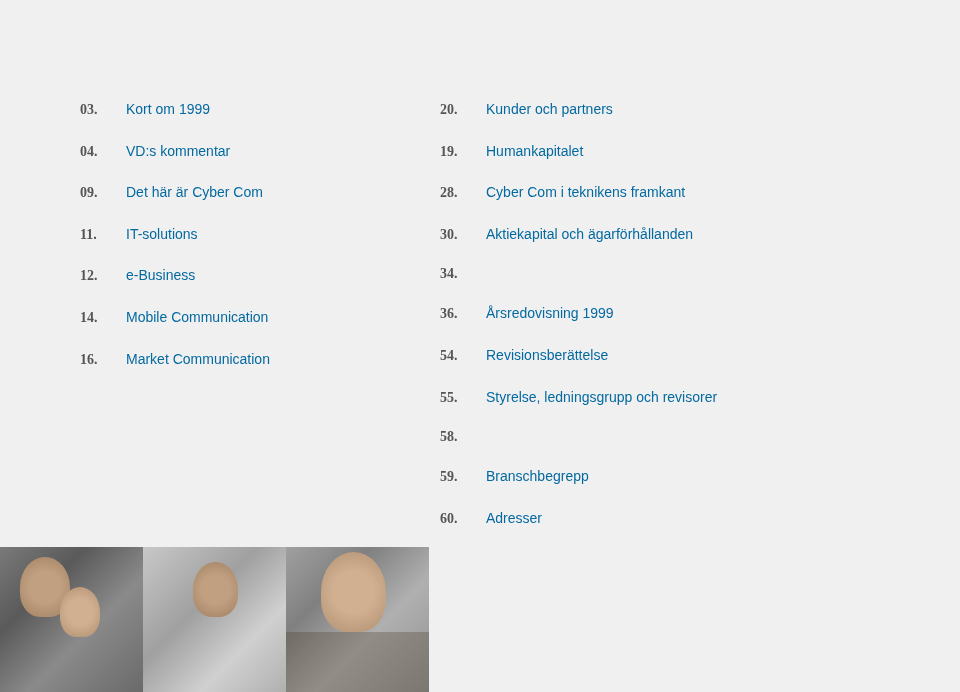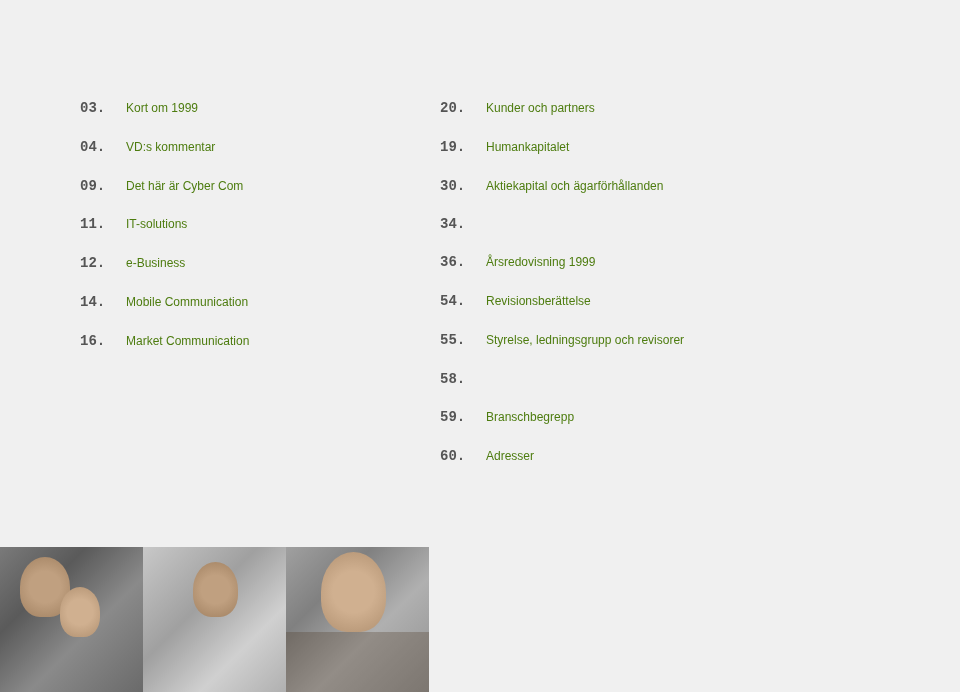--- a/index.html
+++ b/index.html
@@ -64,26 +64,26 @@
       align-items: baseline;
       margin-bottom: 22px;
       gap: 0;
     }
 
     .item-number {
       font-size: 14px;
       font-weight: 700;
       color: #555;
       min-width: 46px;
-      font-family: Liberation Mono, monospace;
+      font-family: Liberation Serif, serif;
     }
 
     .item-label {
-      font-size: 12px;
-      color: #4d7c0f;
+      font-size: 14px;
+      color: #0369a1;
       font-family: Arial, Helvetica, sans-serif;
       line-height: 1.4;
     }
 
     .photos-row {
       position: absolute;
       bottom: 0;
       left: 0;
       display: flex;
       gap: 0;
@@ -213,20 +213,24 @@
       <div class="right-column" id="right-col">
           <div class="index-item">
             <span class="item-number">20.</span>
             <span class="item-label">Kunder och partners</span>
           </div>
           <div class="index-item">
             <span class="item-number">19.</span>
             <span class="item-label">Humankapitalet</span>
           </div>
           <div class="index-item">
+            <span class="item-number">28.</span>
+            <span class="item-label">Cyber Com i teknikens framkant</span>
+          </div>
+          <div class="index-item">
             <span class="item-number">30.</span>
             <span class="item-label">Aktiekapital och ägarförhållanden</span>
           </div>
           <div class="index-item">
             <span class="item-number">34.</span>
           </div>
           <div class="index-item">
             <span class="item-number">36.</span>
             <span class="item-label">Årsredovisning 1999</span>
           </div>

